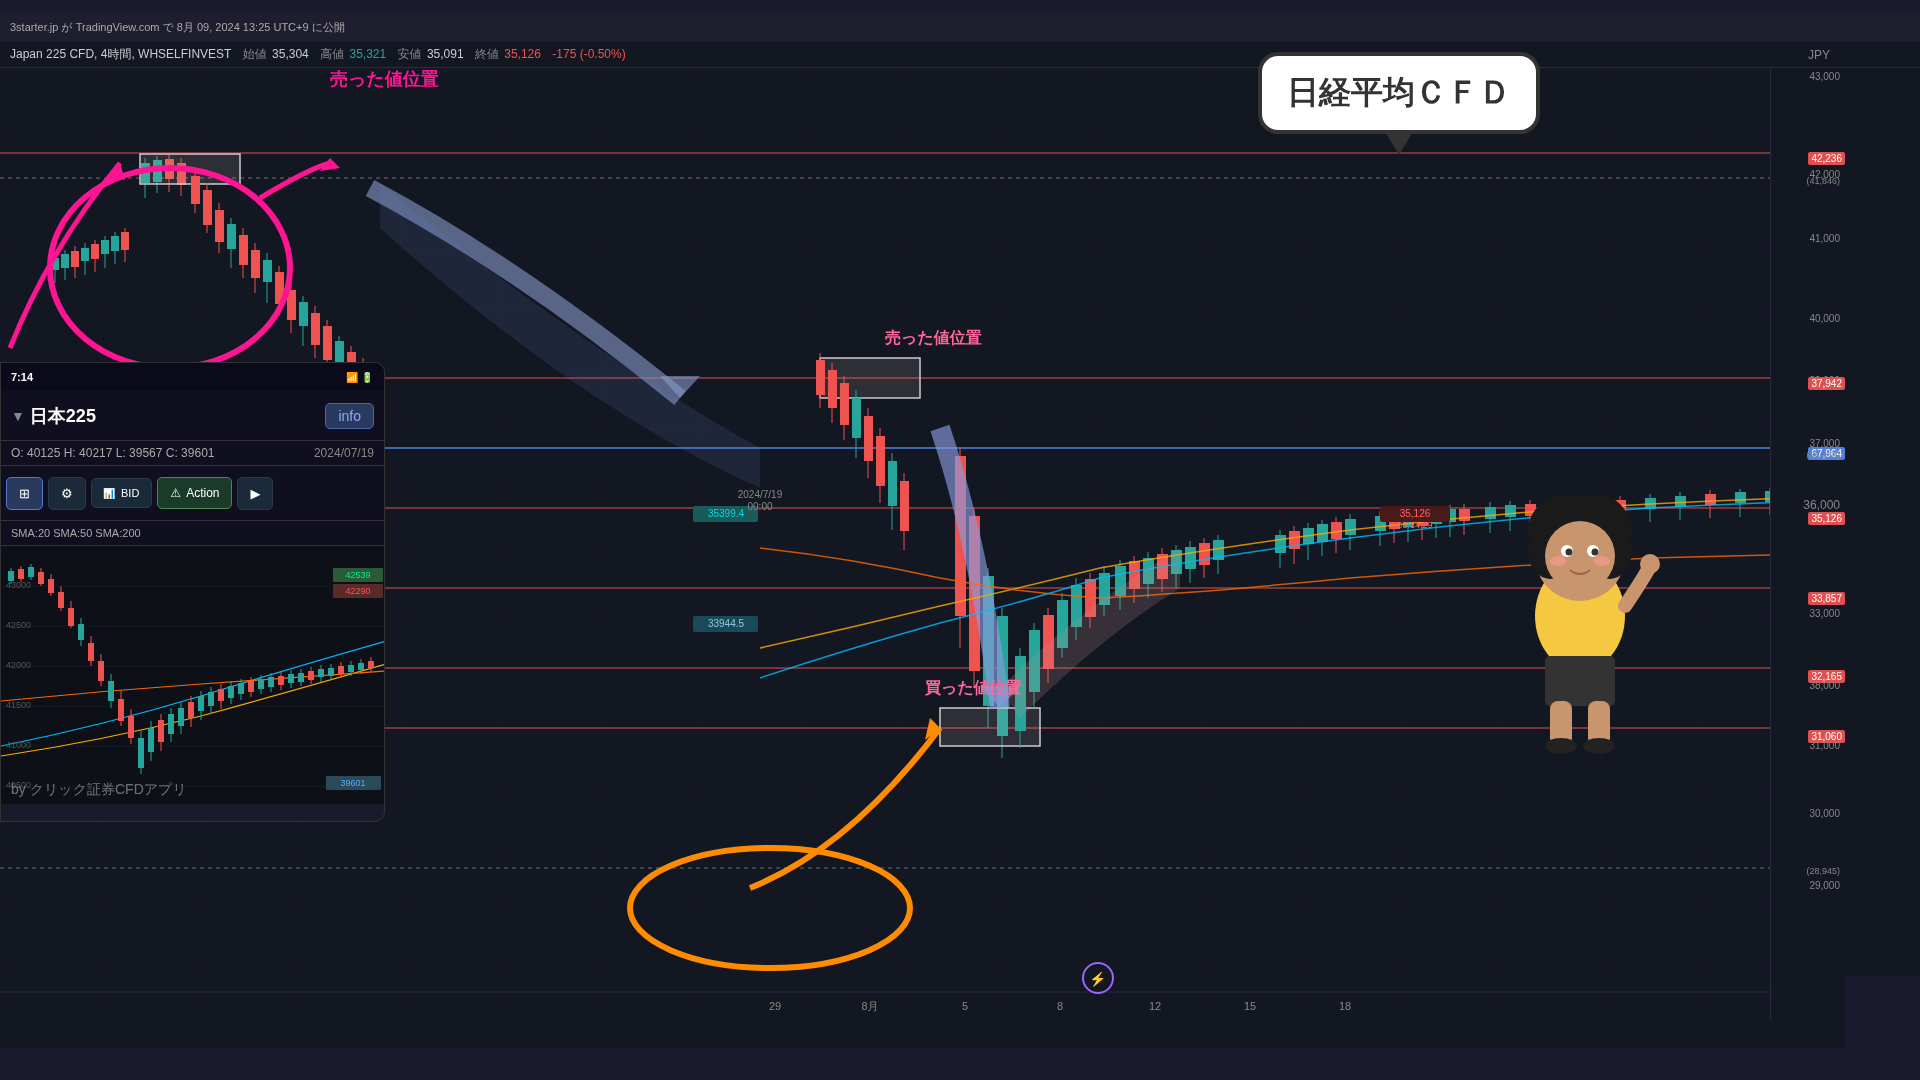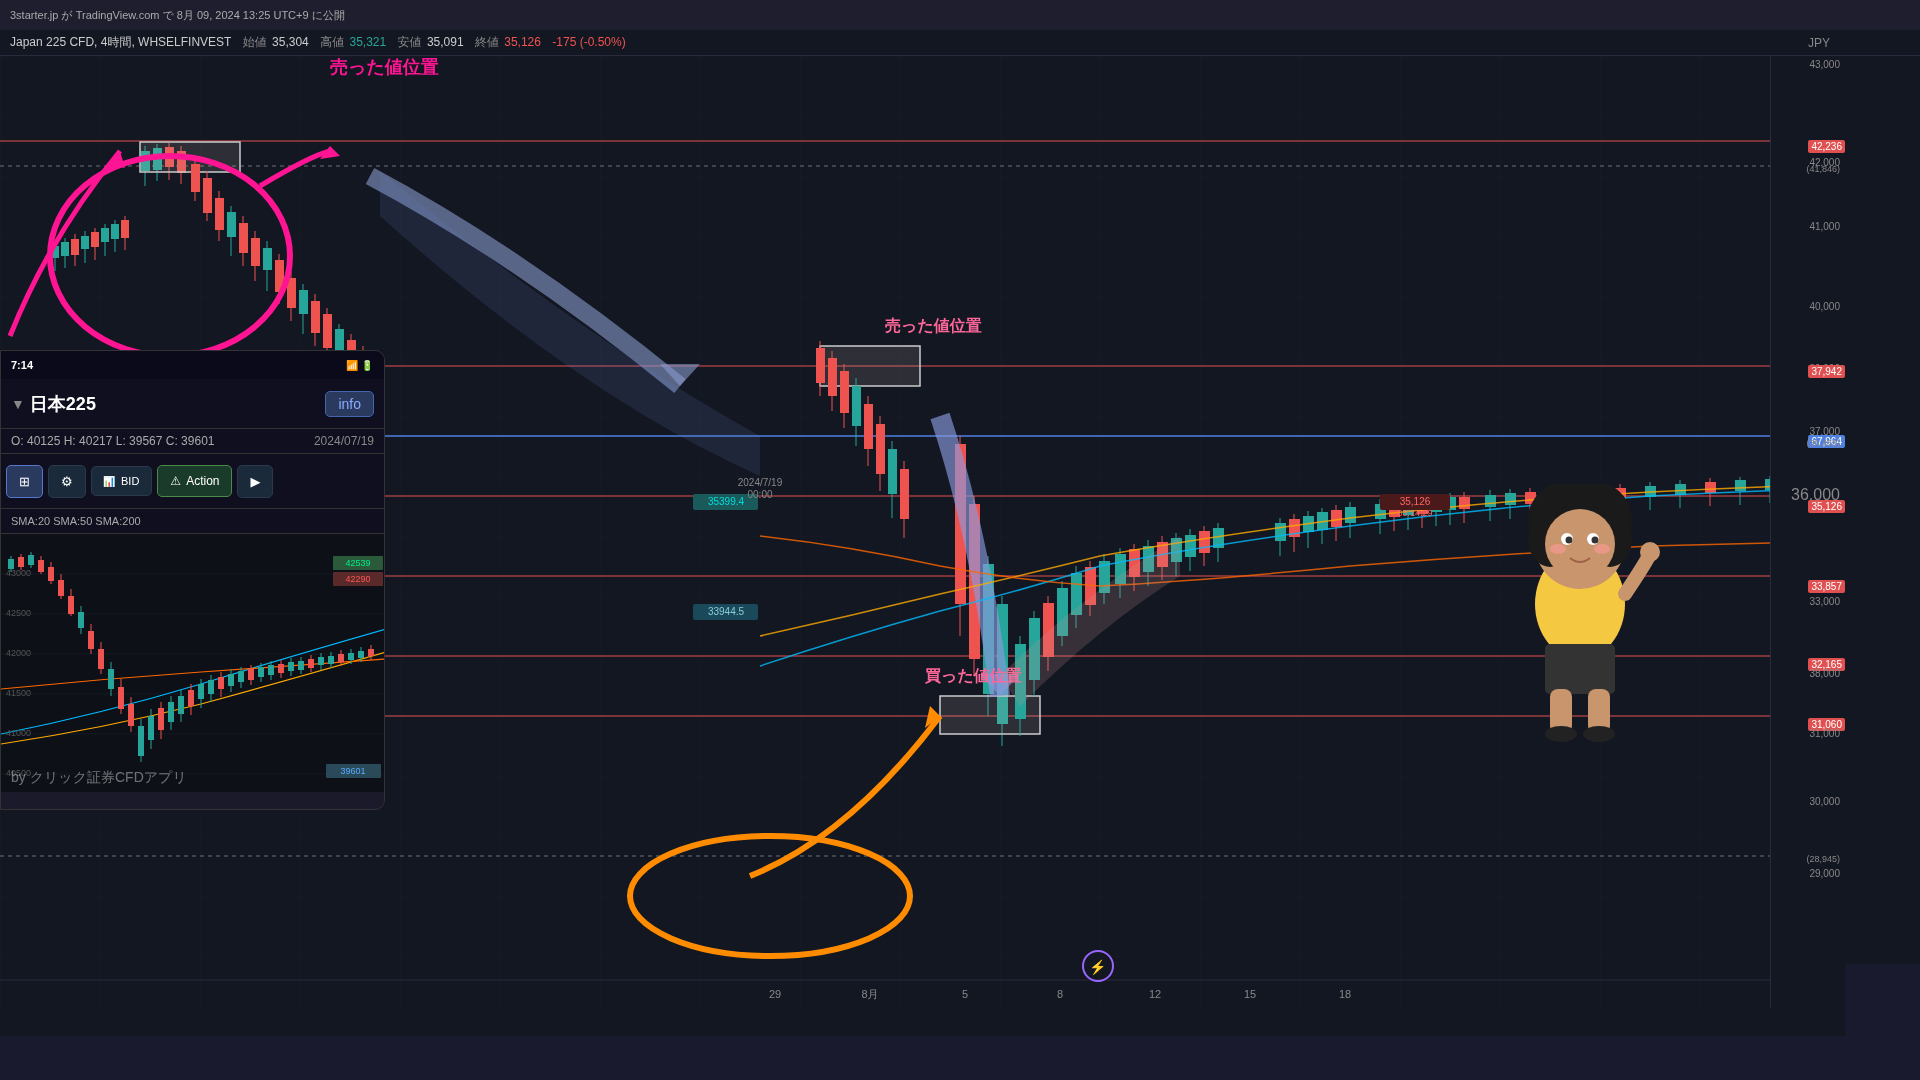--- a/index.html
+++ b/index.html
@@ -8,21 +8,21 @@
       height: 1080px;
       overflow: hidden;
       background: #1a1a2e;
       font-family: 'Arial', sans-serif;
       position: relative;
     }
 
     
     #main-chart {
       position: absolute;
-      top: 0; left: 0;
+      top: 12px; left: 0;
       width: 1920px;
       height: 964px;
       background: #131722;
     }
 
     
     #top-bar {
       position: absolute;
       top: 0; left: 0;
       width: 100%;
@@ -614,21 +614,21 @@
       <div style="position:absolute;top:245px;right:5px;font-size:10px;color:#888;">40,000</div>
       <div style="position:absolute;top:307px;right:5px;font-size:10px;color:#888;">39,000</div>
       <div style="position:absolute;top:305px;right:0;">
         <span style="background:#e05050;color:white;padding:1px 3px;font-size:10px;border-radius:2px;">37,942</span>
       </div>
       <div style="position:absolute;top:370px;right:5px;font-size:10px;color:#888;">37,000</div>
       <div style="position:absolute;top:375px;right:0;">
         <span style="background:#5080e0;color:white;padding:1px 3px;font-size:10px;border-radius:2px;">67,964</span>
       </div>
       <div style="position:absolute;top:382px;right:5px;font-size:9px;color:#888;">(36,453)</div>
-      <div style="position:absolute;top:430px;right:5px;font-size:16px;color:#888;">36,000</div>
+      <div style="position:absolute;top:430px;right:5px;font-size:12px;color:#888;">36,000</div>
       <div style="position:absolute;top:440px;right:0;">
         <span style="background:#e05050;color:white;padding:1px 3px;font-size:10px;border-radius:2px;">35,126</span>
       </div>
       <div style="position:absolute;top:485px;right:5px;font-size:10px;color:#888;"></div>
       <div style="position:absolute;top:520px;right:0;">
         <span style="background:#e05050;color:white;padding:1px 3px;font-size:10px;border-radius:2px;">33,857</span>
       </div>
       <div style="position:absolute;top:540px;right:5px;font-size:10px;color:#888;">33,000</div>
       <div style="position:absolute;top:598px;right:0;padding-left:13px;">
         <span style="background:#e05050;color:white;padding:1px 3px;font-size:10px;border-radius:2px;">32,165</span>
@@ -642,20 +642,23 @@
       <div style="position:absolute;top:798px;right:5px;font-size:9px;color:#888;">(28,945)</div>
       <div style="position:absolute;top:812px;right:5px;font-size:10px;color:#888;">29,000</div>
     </div>
 
   </div>
 
   <div style="position:absolute;top:55px;left:330px;font-size:18px;font-weight:bold;color:#ff1493;z-index:20;">
     <span>売った値位置</span>
   </div>
 
+  <div id="speech-bubble">
+    <span>日経平均ＣＦＤ</span>
+  </div>
 
   <div id="character">
     
     <svg width="200" height="280" viewBox="0 0 200 280">
 
       <ellipse cx="100" cy="120" rx="45" ry="55" fill="#f5c842"></ellipse>
 
       <circle cx="100" cy="60" r="45" fill="#c8956c"></circle>
 
       <ellipse cx="100" cy="35" rx="52" ry="42" fill="#1a1a1a"></ellipse>

